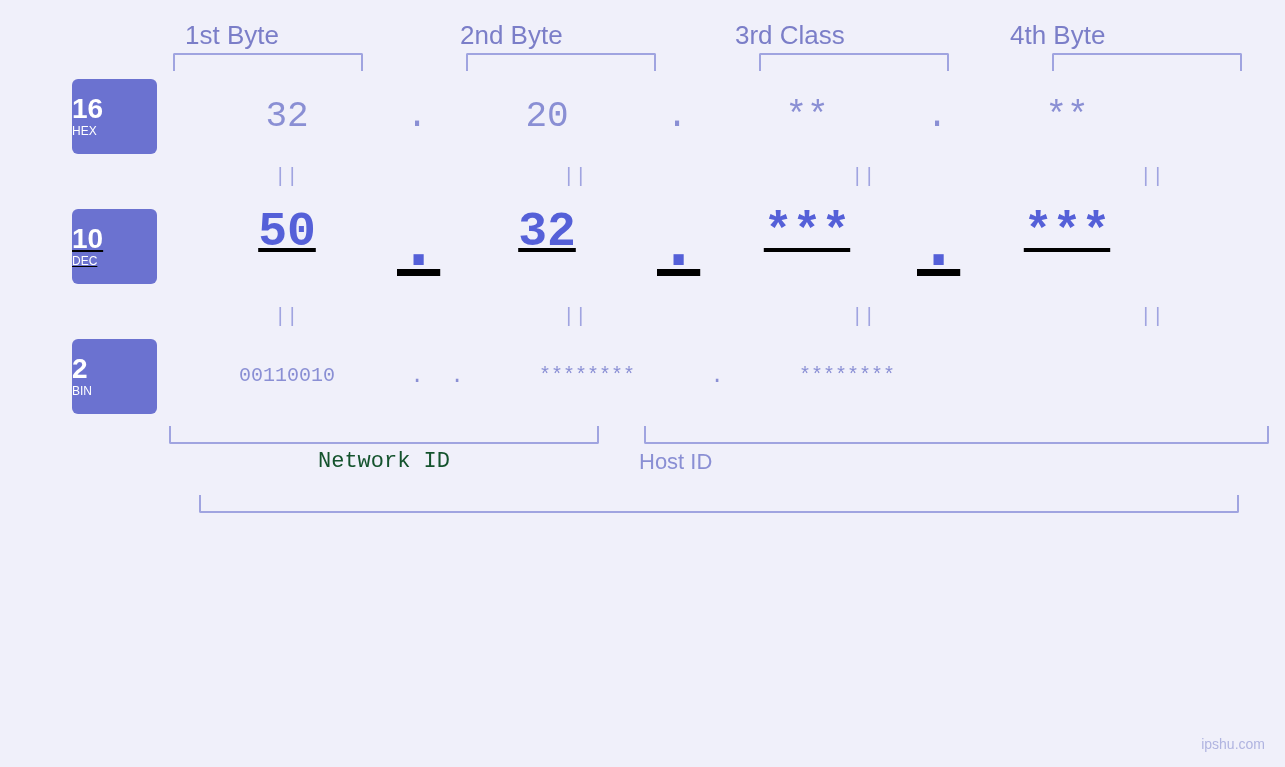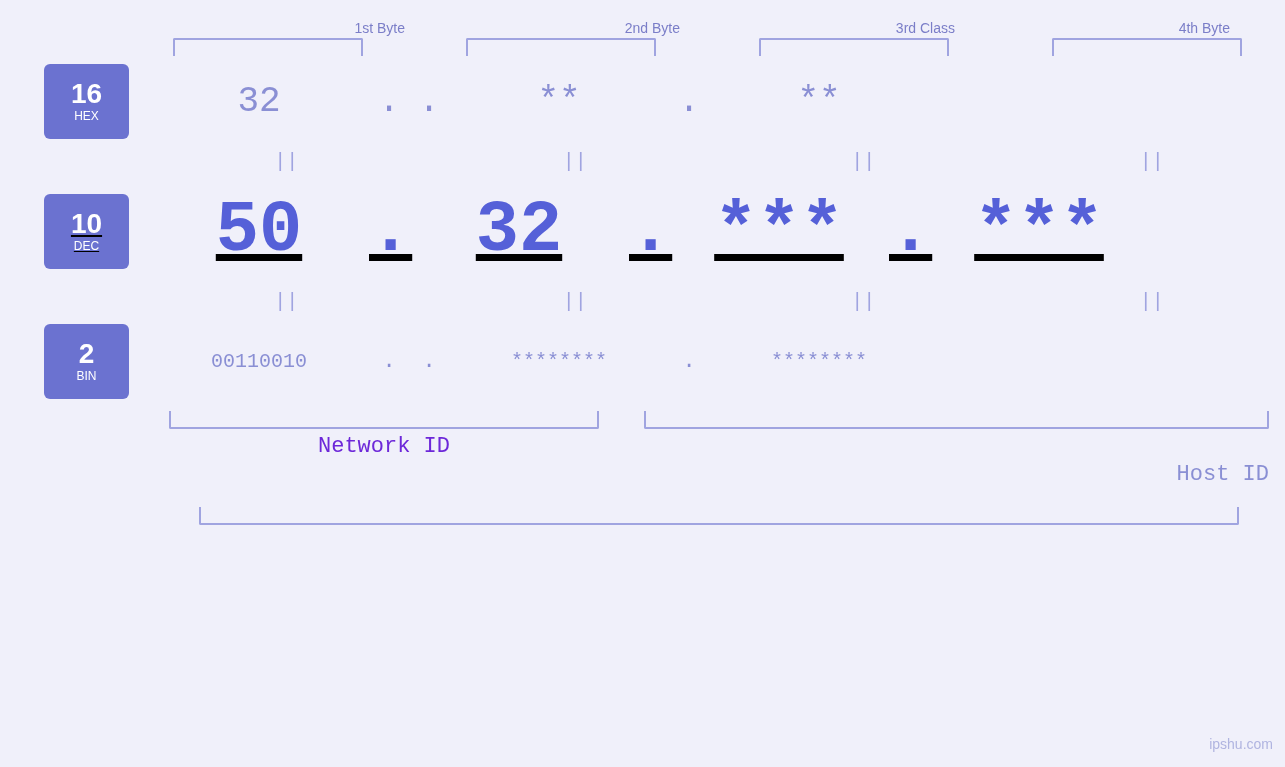--- a/index.html
+++ b/index.html
@@ -26,23 +26,23 @@
     .byte-headers {
       display: flex;
       width: 1100px;
       margin-left: 130px;
       margin-top: 20px;
       justify-content: space-around;
     }
 
     .byte-header {
       color: #7b7ec8;
-      font-size: 14px;
+      font-size: 26px;
       font-family: Arial, sans-serif;
-      text-align: right;
+      text-align: left;
       width: 220px;
     }
 
     
     .bracket-row {
       display: flex;
       width: 1100px;
       margin-left: 130px;
       justify-content: space-around;
       margin-top: 2px;
@@ -64,41 +64,39 @@
       height: 90px;
     }
 
     .label-box {
       width: 85px;
       height: 75px;
       background: #6b72d0;
       color: white;
       display: flex;
       flex-direction: column;
-      align-items: center;
       justify-content: center;
       border-radius: 6px;
-      margin-left: 44px;
+      margin-left: 72px;
       font-family: Arial, sans-serif;
     }
 
     .label-box .num {
       font-size: 28px;
       font-weight: bold;
       line-height: 1.1;
     }
 
     .label-box .base {
       font-size: 12px;
       font-weight: normal;
     }
 
     .values-row {
       display: flex;
-      align-items: center;
       margin-left: 20px;
       flex: 1;
     }
 
     .byte-val {
       width: 220px;
       text-align: center;
       font-family: 'Courier New', Courier, monospace;
     }
 
@@ -136,21 +134,21 @@
       font-size: 20px;
     }
 
     .equals-sep {
       width: 40px;
     }
 
     
     .dec-val {
       color: #5560d8;
-      font-size: 72px;
+      font-size: 48px;
       font-weight: bold;
     }
 
     .dec-sep {
       color: #5560d8;
       font-size: 72px;
       font-weight: bold;
     }
 
     
@@ -193,32 +191,31 @@
     .labels-row {
       display: flex;
       width: 1100px;
       margin-left: 153px;
       margin-top: 5px;
     }
 
     .network-label {
       width: 430px;
       text-align: center;
-      color: #6d28d9;
+      color: #14532d;
       font-size: 22px;
       font-family: 'Courier New', Courier, monospace;
     }
 
     .host-label {
       flex: 1;
-      text-align: right;
+      text-align: left;
       color: #8a8fd4;
       font-size: 22px;
-      font-family: Liberation Mono, monospace;
-      margin-top: 28px;
+      font-family: Liberation Sans, sans-serif;
     }
 
     
     .full-bottom-bracket {
       width: 1040px;
       margin-left: 153px;
       margin-top: 20px;
       height: 18px;
       border: 2px solid #a0a4e0;
       border-top: none;
@@ -233,21 +230,21 @@
       text-align: center;
       margin-top: 12px;
       width: 1100px;
       margin-left: 130px;
     }
 
     
     .watermark {
       position: absolute;
       bottom: 15px;
-      right: 12px;
+      right: 20px;
       color: #b0b4e0;
       font-size: 14px;
       font-family: Arial, sans-serif;
     }
 
     .dec-row-container {
       height: 110px;
       text-decoration: underline;
     }
   </style>
@@ -274,20 +271,21 @@
   </div>
 
   <div class="value-row">
     <div class="label-box">
       <span class="num">16</span>
       <span class="base">HEX</span>
     </div>
     <div class="values-row">
       <div class="byte-val hex-val">32</div>
       <div class="separator hex-sep">.</div>
+      <div class="byte-val hex-val">20</div>
       <div class="separator hex-sep">.</div>
       <div class="byte-val hex-val">**</div>
       <div class="separator hex-sep">.</div>
       <div class="byte-val hex-val">**</div>
     </div>
   </div>
 
   <div class="equals-row">
     <div class="equals-cell">||</div>
     <div class="equals-sep"></div>

